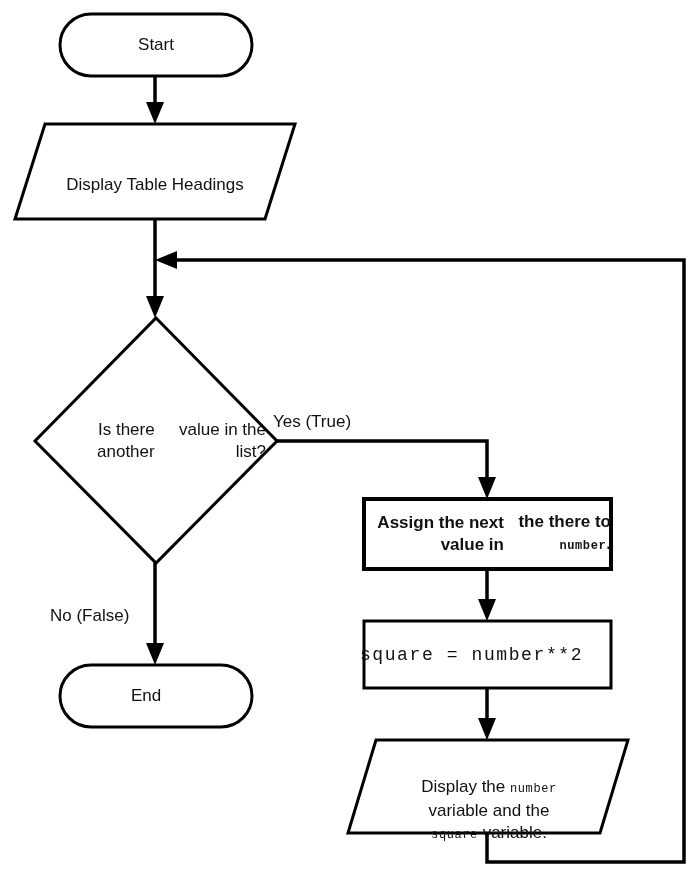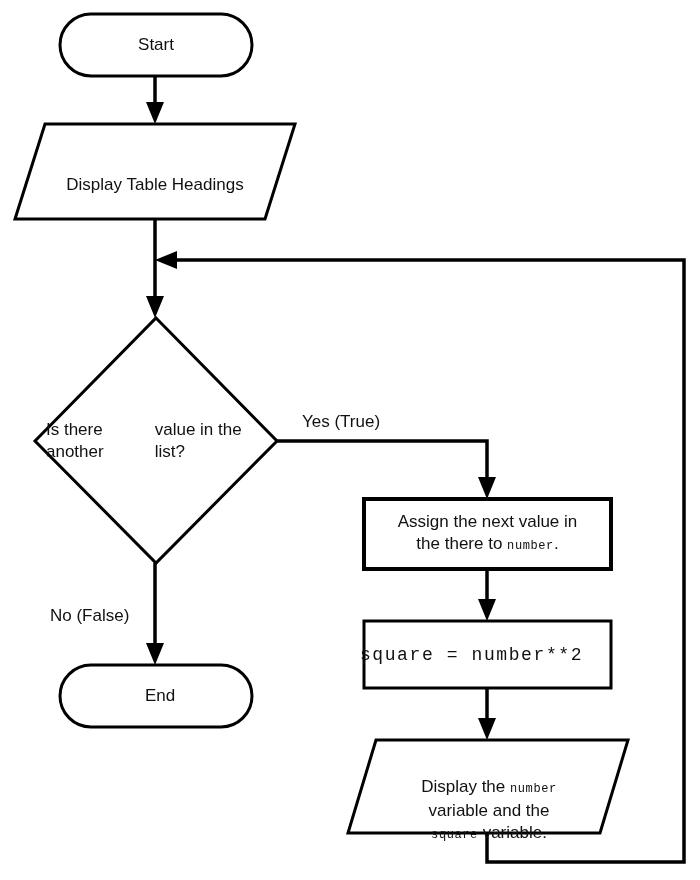--- a/index.html
+++ b/index.html
@@ -40,21 +40,21 @@
   }
   .arrowhead {
     fill: #000000;
     stroke: none;
   }
   .node-text {
     position: absolute;
     display: flex;
     align-items: center;
     justify-content: center;
-    text-align: left;
+    text-align: right;
     color: #111111;
     font-family: "Liberation Sans", sans-serif;
     font-size: 17px;
     line-height: 22px;
     letter-spacing: 0px;
     pointer-events: none;
   }
   .node-text .mono {
     font-family: "Liberation Mono", monospace;
     font-size: 12px;
@@ -138,42 +138,42 @@
 
   <div class="node-text" style="left:30px; top:124px; width:250px; height:122px;">
     <span>Display Table Headings</span>
   </div>
 
   <div class="node-text" style="left:46px; top:318px; width:220px; height:245px; flex-direction:row;">
     <span>Is there another</span>
     <span>value in the list?</span>
   </div>
 
-  <div class="node-text" style="left:364px; top:499px; width:247px; height:70px; flex-direction:column;">
+  <div class="node-text" style="left:364px; top:499px; width:247px; height:70px; flex-direction:row;font-weight:bold;">
     <span>Assign the next value in</span>
     <span>
       <span>the there to </span><span class="mono">number</span><span>.</span>
     </span>
   </div>
 
   <div class="node-text" style="left:348px; top:621px; width:247px; height:67px;">
     <span class="code-text">square = number**2</span>
   </div>
 
   <div class="node-text" style="left:364px; top:740px; width:250px; height:93px; flex-direction:column;margin-top:24px;">
     <span>
       <span>Display the </span><span class="mono">number</span>
     </span>
     <span>variable and the</span>
     <span>
       <span class="mono">square</span><span> variable.</span>
     </span>
   </div>
 
-  <div class="node-text" style="left:64px; top:665px; width:192px; height:62px;">
+  <div class="node-text" style="left:50px; top:665px; width:192px; height:62px;">
     <span>End</span>
   </div>
 
-  <div class="edge-label" style="left:273px; top:412px;margin-left:29px;">Yes (True)</div>
+  <div class="edge-label" style="left:273px; top:412px;">Yes (True)</div>
 
   <div class="edge-label" style="left:50px; top:579px;margin-top:27px;">No (False)</div>
 
 </div>
 
 </body></html>

